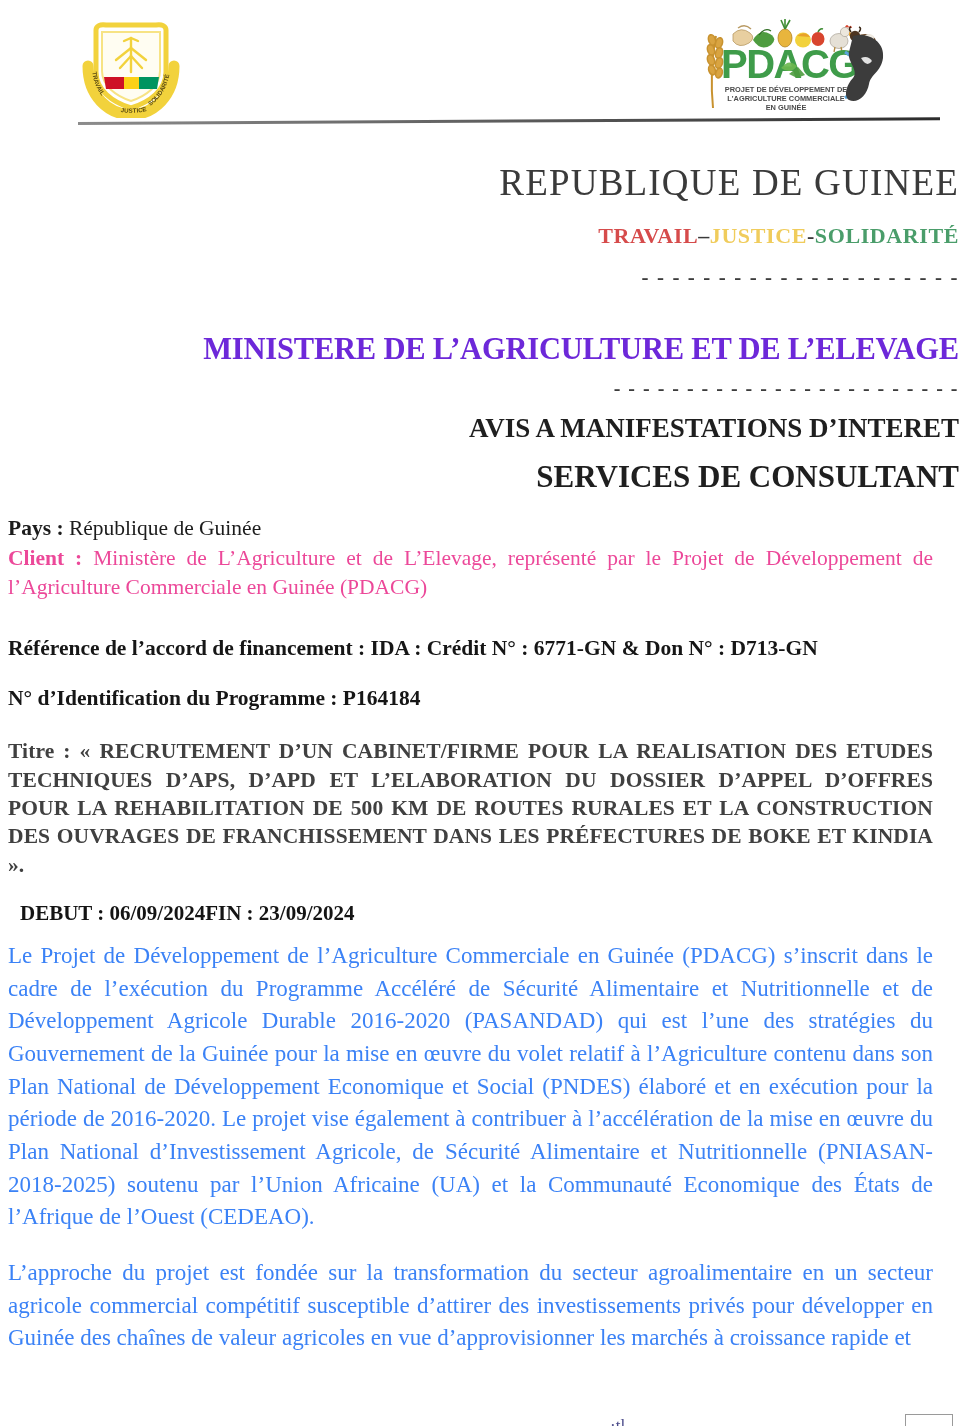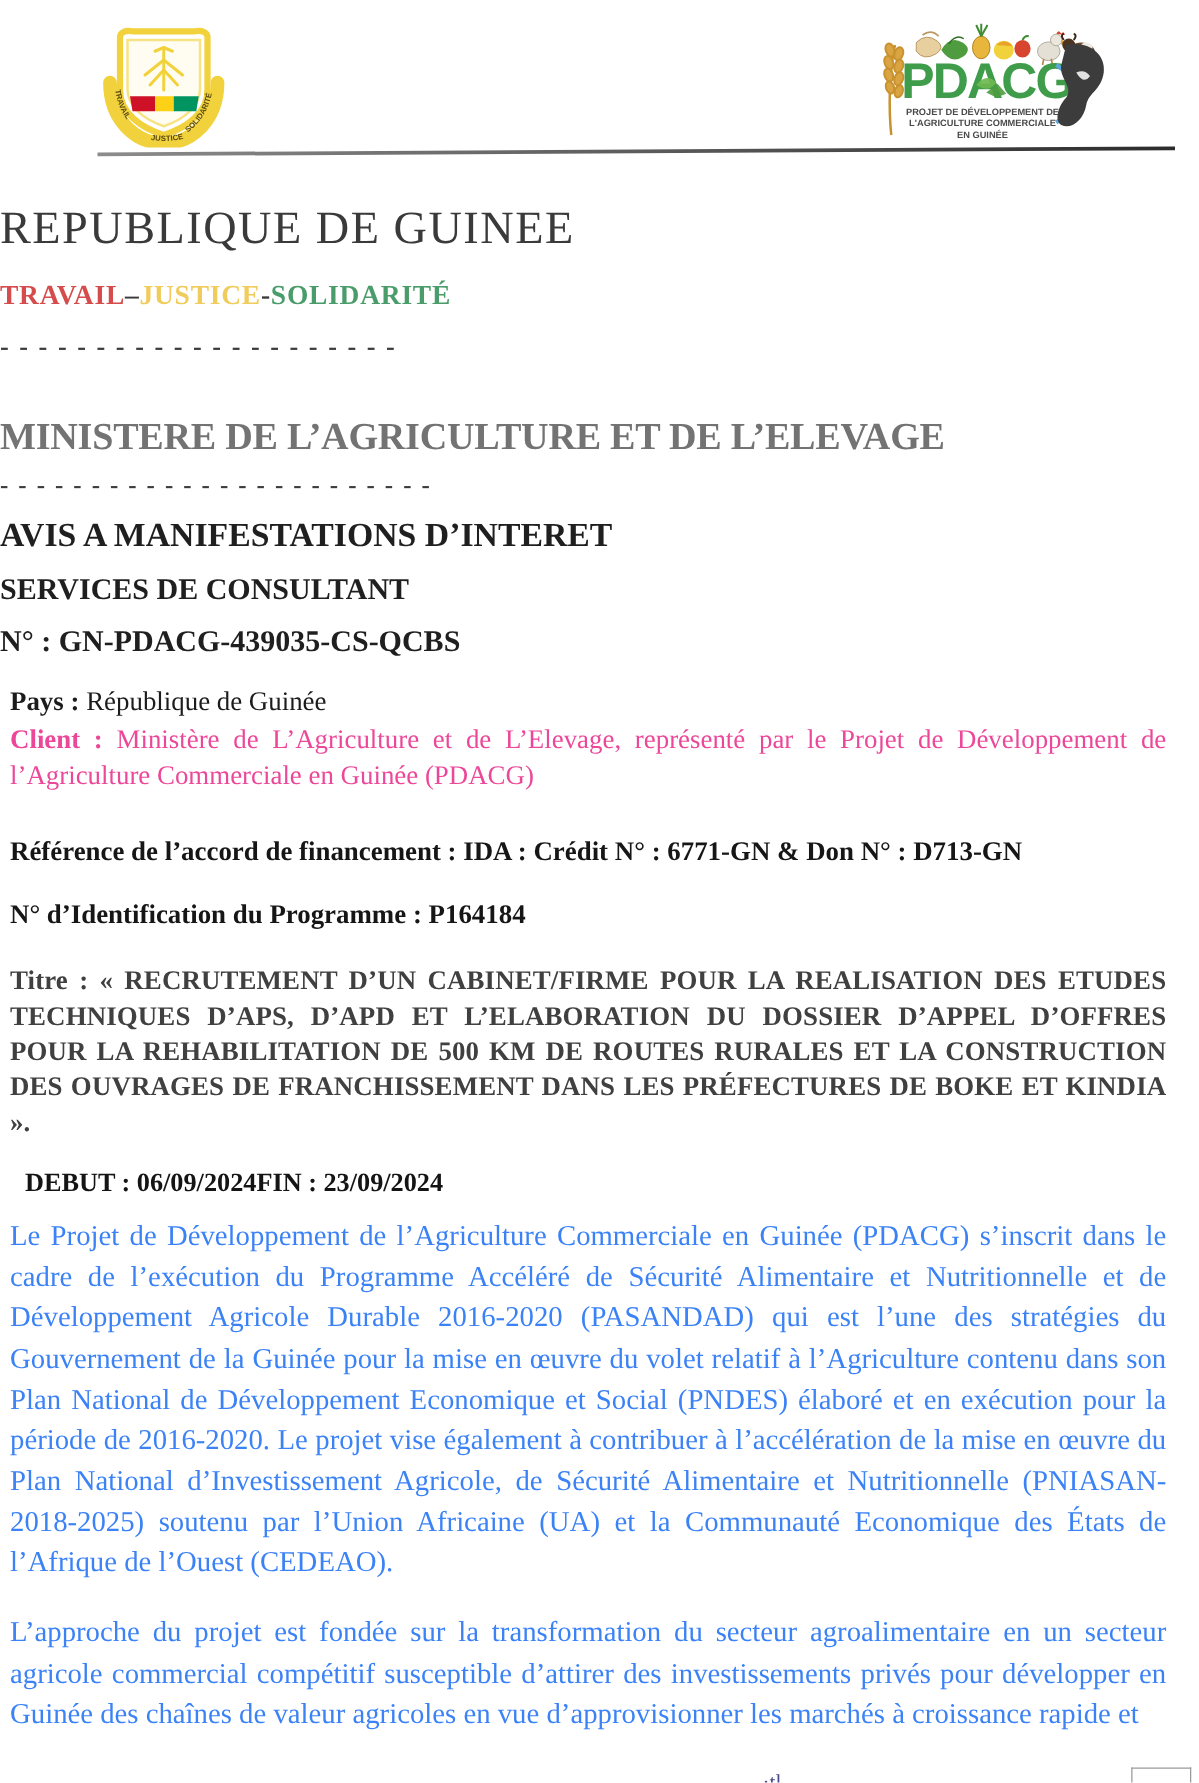--- a/index.html
+++ b/index.html
@@ -53,21 +53,21 @@
     top: 122px;
     width: 862px;
     height: 3px;
     background: linear-gradient(to right, #8c8c8c 0%, #666 40%, #2c2c2c 100%);
     transform: rotate(-0.32deg);
     transform-origin: left center;
   }
 
   
   .title-block {
-    text-align: left;
+    text-align: right;
     padding-top: 46px;
   }
 
   .republic-title {
     font-family: "Liberation Serif", "DejaVu Serif", serif;
     font-size: 37px;
     letter-spacing: 1.2px;
     color: #3a3a3a;
     font-weight: 400;
     line-height: 1.05;
@@ -94,21 +94,21 @@
     letter-spacing: 1.6px;
     white-space: nowrap;
   }
 
   .ministry-title {
     margin-top: 42px;
     font-family: "Liberation Serif", "DejaVu Serif", serif;
     font-weight: bold;
     font-size: 30.5px;
     letter-spacing: -0.2px;
-    color: #737373;
+    color: #6d28d9;
     white-space: nowrap;
   }
 
   .dash-rule-2 {
     margin-top: 10px;
     font-family: "Liberation Serif", "DejaVu Serif", serif;
     font-size: 20px;
     font-weight: bold;
     color: #3c3c3c;
     letter-spacing: 1.5px;
@@ -118,21 +118,21 @@
   .avis-title {
     margin-top: 13px;
     font-weight: bold;
     font-size: 27px;
     color: #1f1f1f;
   }
 
   .services-title {
     margin-top: 15px;
     font-weight: bold;
-    font-size: 24px;
+    font-size: 31px;
     color: #1f1f1f;
   }
 
   .ref-number {
     margin-top: 15px;
     font-weight: bold;
     font-size: 24px;
     color: #1f1f1f;
   }
 
@@ -356,21 +356,20 @@
     <div class="dash-rule">- - - - - - - - - - - - - - - - - - - - -</div>
 
     <div class="ministry-title">MINISTERE DE L’AGRICULTURE ET DE L’ELEVAGE</div>
 
     <div class="dash-rule-2">- - - - - - - - - - - - - - - - - - - - - - - -</div>
 
     <div class="avis-title">AVIS A MANIFESTATIONS D’INTERET</div>
 
     <div class="services-title">SERVICES DE CONSULTANT</div>
 
-    <div class="ref-number">N° : GN-PDACG-439035-CS-QCBS</div>
   </div>
 
   <div class="body-wrap">
 
     <div class="meta-line">
       <b>Pays :</b>
       <span>République de Guinée</span>
     </div>
 
     <div class="meta-client">

